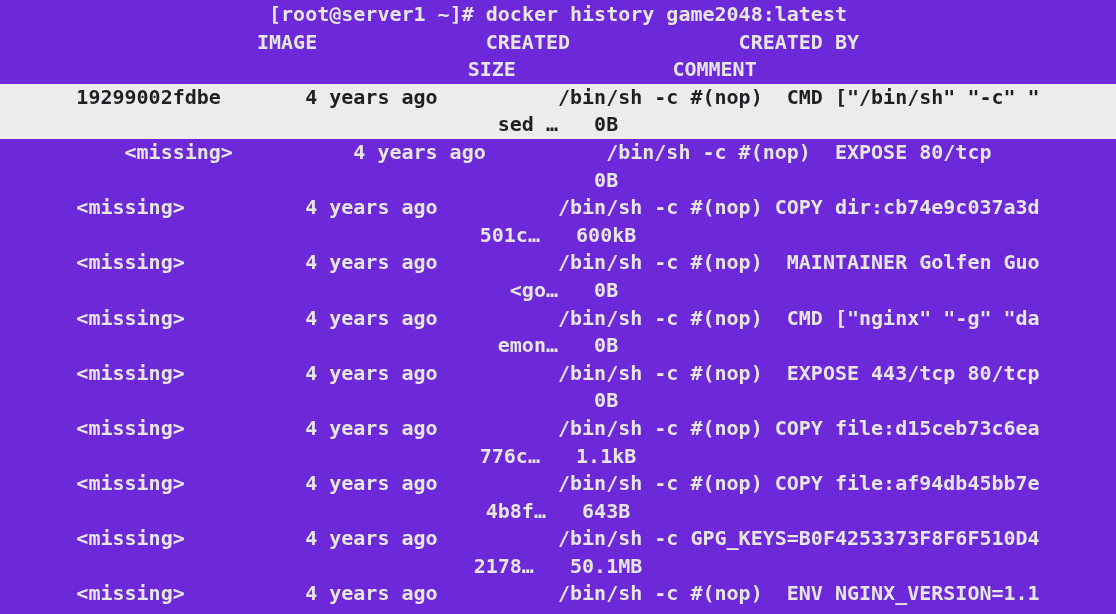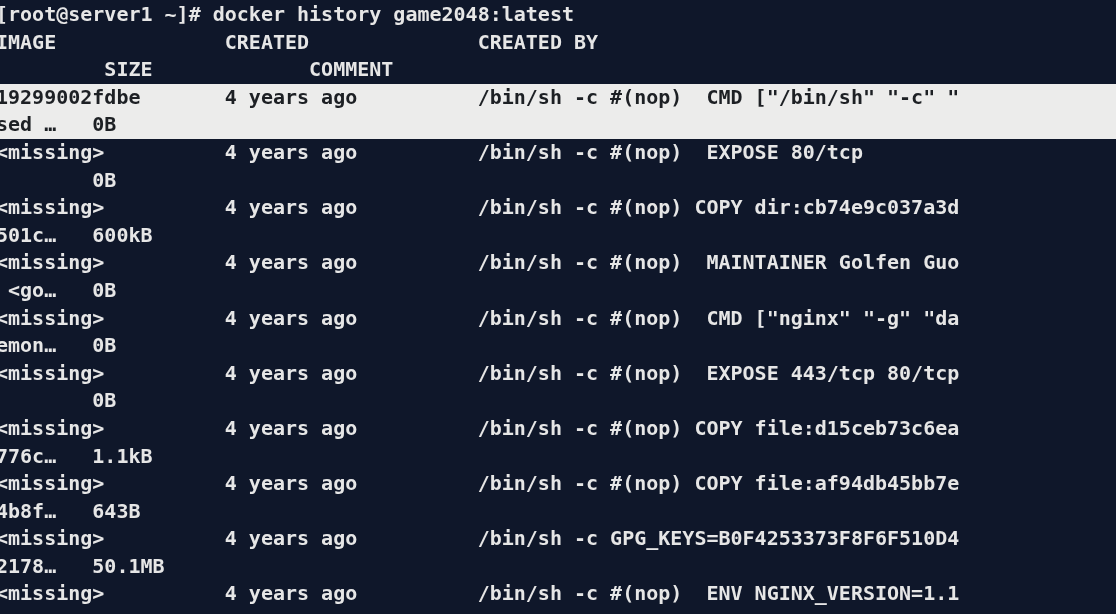--- a/index.html
+++ b/index.html
@@ -11,28 +11,29 @@
     width: 1116px;
     height: 614px;
     overflow: hidden;
     font-family: "DejaVu Sans Mono", "Liberation Mono", monospace;
   }
 
   #terminal {
     position: relative;
     width: 1116px;
     height: 614px;
-    background: #0f172a;
+    background: #6d28d9;
     color: #e6e6e6;
     font-family: "DejaVu Sans Mono", "Liberation Mono", monospace;
     font-size: 20px;
     font-weight: bold;
     line-height: 27.6px;
     letter-spacing: 0px;
     overflow: hidden;
+    text-align: center;
   }
 
   
   #screen {
     position: absolute;
     left: -4px;
     top: 1px;
     width: 1124px;
   }
 

